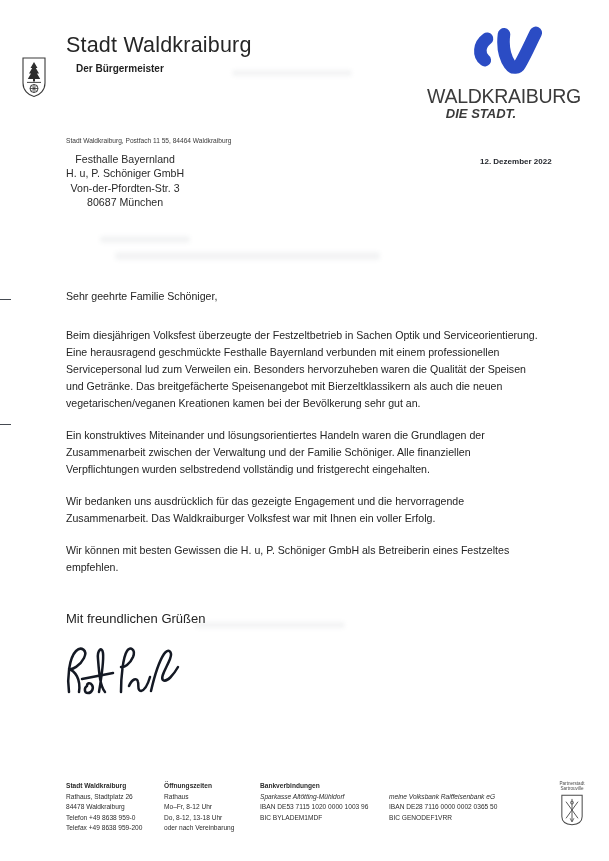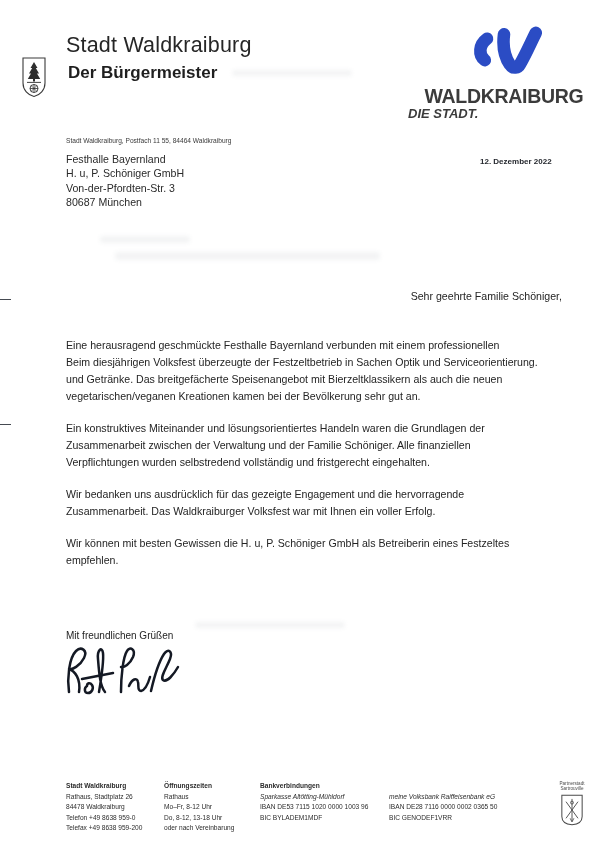--- a/index.html
+++ b/index.html
@@ -3,38 +3,38 @@
 <meta charset="utf-8">
 <style>
   html,body{margin:0;padding:0;background:#e8e8e8;}
   .page{
     position:relative;width:609px;height:861px;margin:0 auto;background:#ffffff;
     font-family:"Liberation Sans",sans-serif;color:#232323;overflow:hidden;
   }
   
   .crest{position:absolute;left:21px;top:57px;width:26px;height:41px;}
   .sender-name{position:absolute;left:66px;top:33px;font-size:21.5px;font-weight:400;color:#262626;letter-spacing:.2px;}
-  .sender-role{position:absolute;left:68px;top:63px;font-size:17px;font-weight:700;color:#1f1f1f;}
+  .sender-role{position:absolute;left:76px;top:63px;font-size:10px;font-weight:700;color:#1f1f1f;}
   .logo{position:absolute;left:408px;top:24px;width:192px;text-align:center;}
   .logo svg{display:block;margin:0 auto 1px auto;}
-  .logo-brand{font-size:19.5px;font-weight:700;letter-spacing:-0.3px;color:#3b3b3b;line-height:1.0;}
-  .logo-tagline{font-size:13px;font-weight:700;font-style:italic;color:#3b3b3b;text-align:left;padding-right:46px;margin-top:0px;line-height:1.0;}
+  .logo-brand{font-size:19.5px;font-weight:400;letter-spacing:-0.3px;color:#3b3b3b;line-height:1.0;}
+  .logo-tagline{font-size:13px;font-weight:700;font-style:italic;color:#3b3b3b;text-align:center;padding-right:46px;margin-top:0px;line-height:1.0;}
   .return-line{position:absolute;left:66px;top:137px;font-size:6.6px;color:#3a3a3a;}
   
-  .recipient{position:absolute;left:66px;top:152px;font-size:10.6px;line-height:14.4px;color:#2a2a2a;}
+  .recipient{position:absolute;left:66px;top:152px;font-size:10.6px;line-height:14.4px;color:#2a2a2a;text-align:center;}
   .date{position:absolute;left:480px;top:157px;font-size:8px;font-weight:700;color:#25282e;}
   
   .fold{position:absolute;left:0;width:11px;height:1.3px;background:#454a51;}
   .fold.m1{top:299px;}
   .fold.m2{top:424px;}
   
   .body{position:absolute;left:66px;top:288px;width:496px;font-size:10.6px;line-height:17px;color:#242424;}
   .body .para{margin:0 0 15px 0;}
-  .body .salutation{margin:0 0 32px 0;text-align:right;}
-  .closing{position:absolute;left:66px;top:630px;font-size:10px;color:#242424;}
+  .body .salutation{margin:0 0 22px 0;}
+  .closing{position:absolute;left:66px;top:611px;font-size:13px;color:#242424;}
   .signature{position:absolute;left:60px;top:644px;}
   .signer{position:absolute;left:66px;top:690px;font-size:10.6px;line-height:17.4px;color:#242424;}
   
   .f-col{position:absolute;top:781px;font-size:6.6px;line-height:10.6px;color:#2c2c2c;}
   .f-col .hd{font-weight:700;}
   .f-col .it{font-style:italic;}
   .f-addr{left:66px;}
   .f-hours{left:164px;}
   .f-bank1{left:260px;}
   .f-bank2{left:389px;top:791.6px;}
@@ -90,22 +90,23 @@
   <div class="fold m2"></div>
 
   <div class="smudge" style="left:232px;top:70px;width:120px;height:6px;"></div>
   <div class="smudge" style="left:100px;top:236px;width:90px;height:7px;"></div>
   <div class="smudge" style="left:115px;top:252px;width:265px;height:8px;"></div>
   <div class="smudge" style="left:195px;top:622px;width:150px;height:6px;"></div>
 
   <div class="body">
     <div class="salutation">Sehr geehrte Familie Schöniger,</div>
     <div class="para">
+      <div>Beim diesjährigen Volksfest überzeugte der Festzeltbetrieb in Sachen Optik und Serviceorientierung.</div>
       <div>Eine herausragend geschmückte Festhalle Bayernland verbunden mit einem professionellen</div>
-      <div>Beim diesjährigen Volksfest überzeugte der Festzeltbetrieb in Sachen Optik und Serviceorientierung.</div>
+      <div>Servicepersonal lud zum Verweilen ein. Besonders hervorzuheben waren die Qualität der Speisen</div>
       <div>und Getränke. Das breitgefächerte Speisenangebot mit Bierzeltklassikern als auch die neuen</div>
       <div>vegetarischen/veganen Kreationen kamen bei der Bevölkerung sehr gut an.</div>
     </div>
     <div class="para">
       <div>Ein konstruktives Miteinander und lösungsorientiertes Handeln waren die Grundlagen der</div>
       <div>Zusammenarbeit zwischen der Verwaltung und der Familie Schöniger. Alle finanziellen</div>
       <div>Verpflichtungen wurden selbstredend vollständig und fristgerecht eingehalten.</div>
     </div>
     <div class="para">
       <div>Wir bedanken uns ausdrücklich für das gezeigte Engagement und die hervorragende</div>

